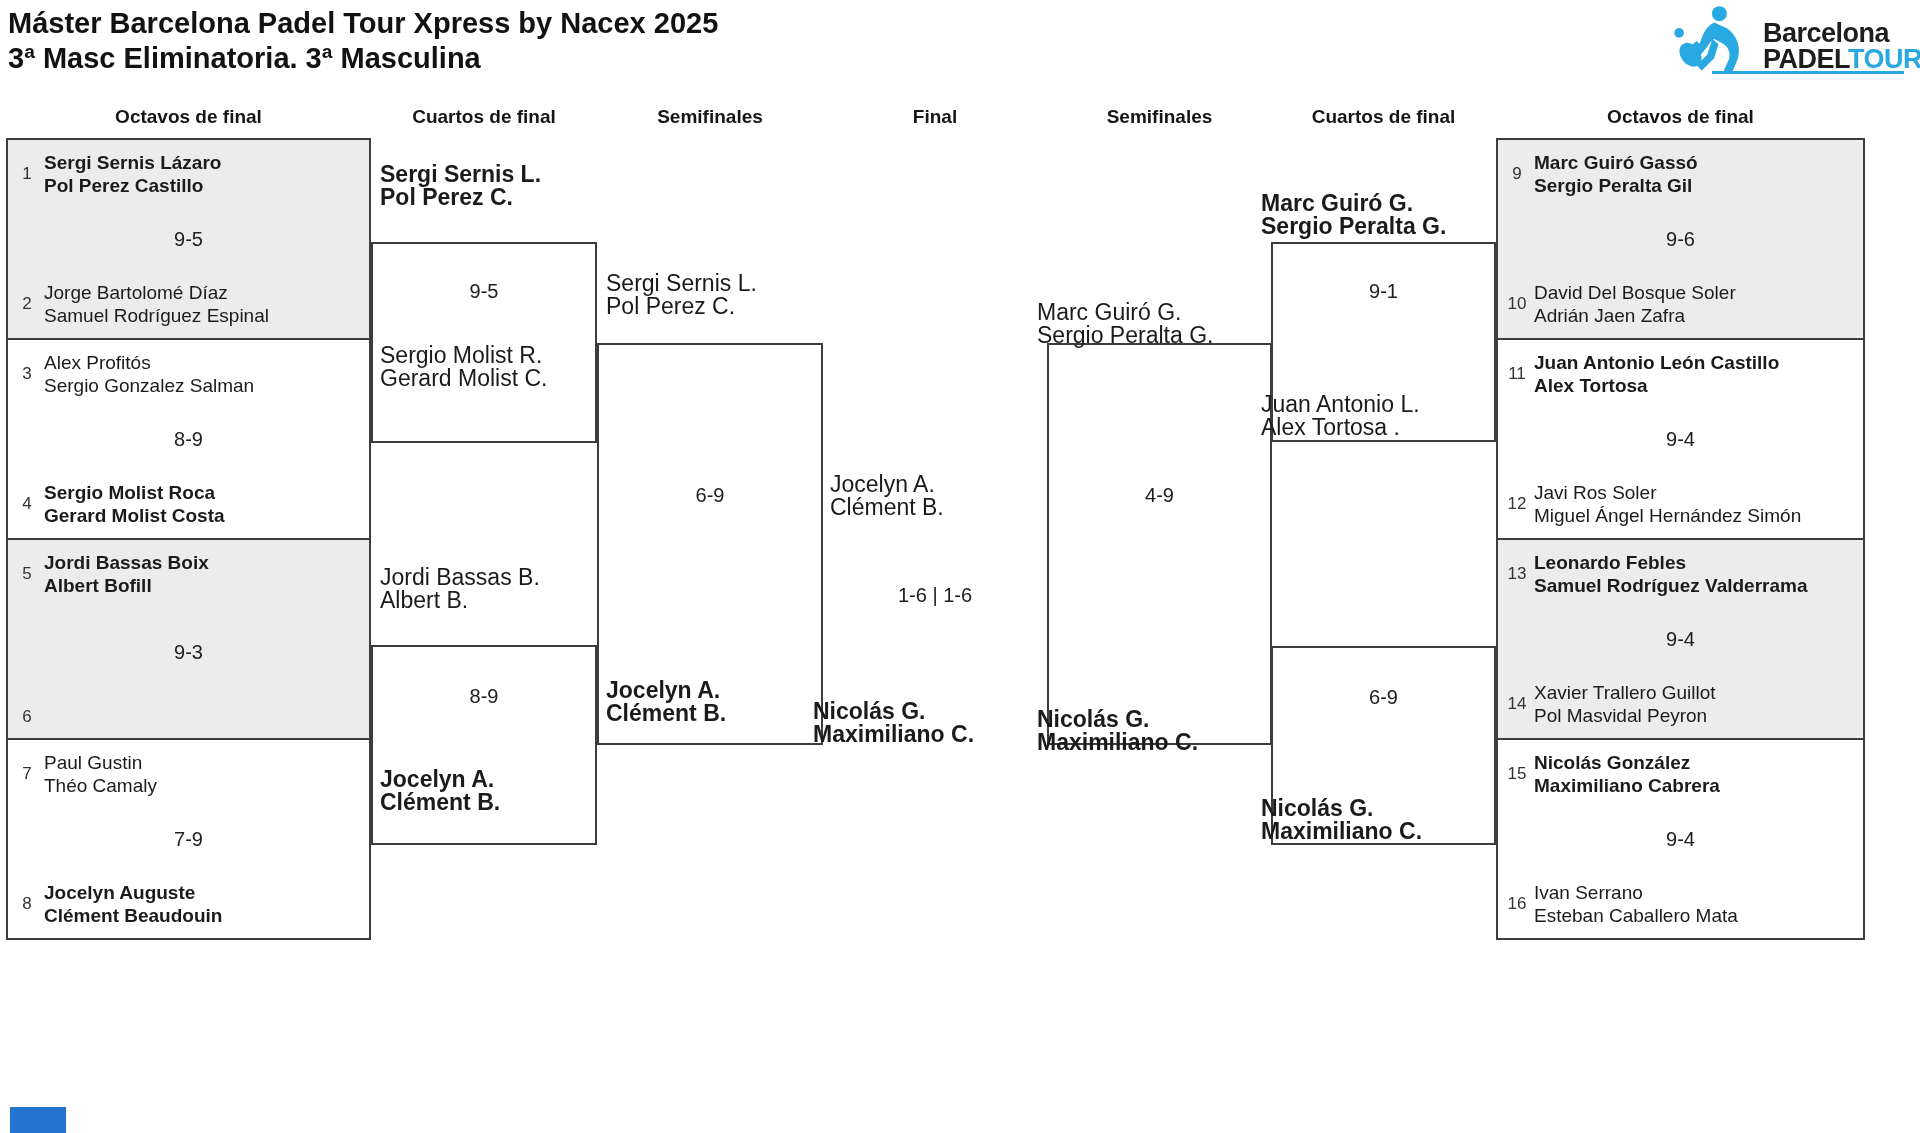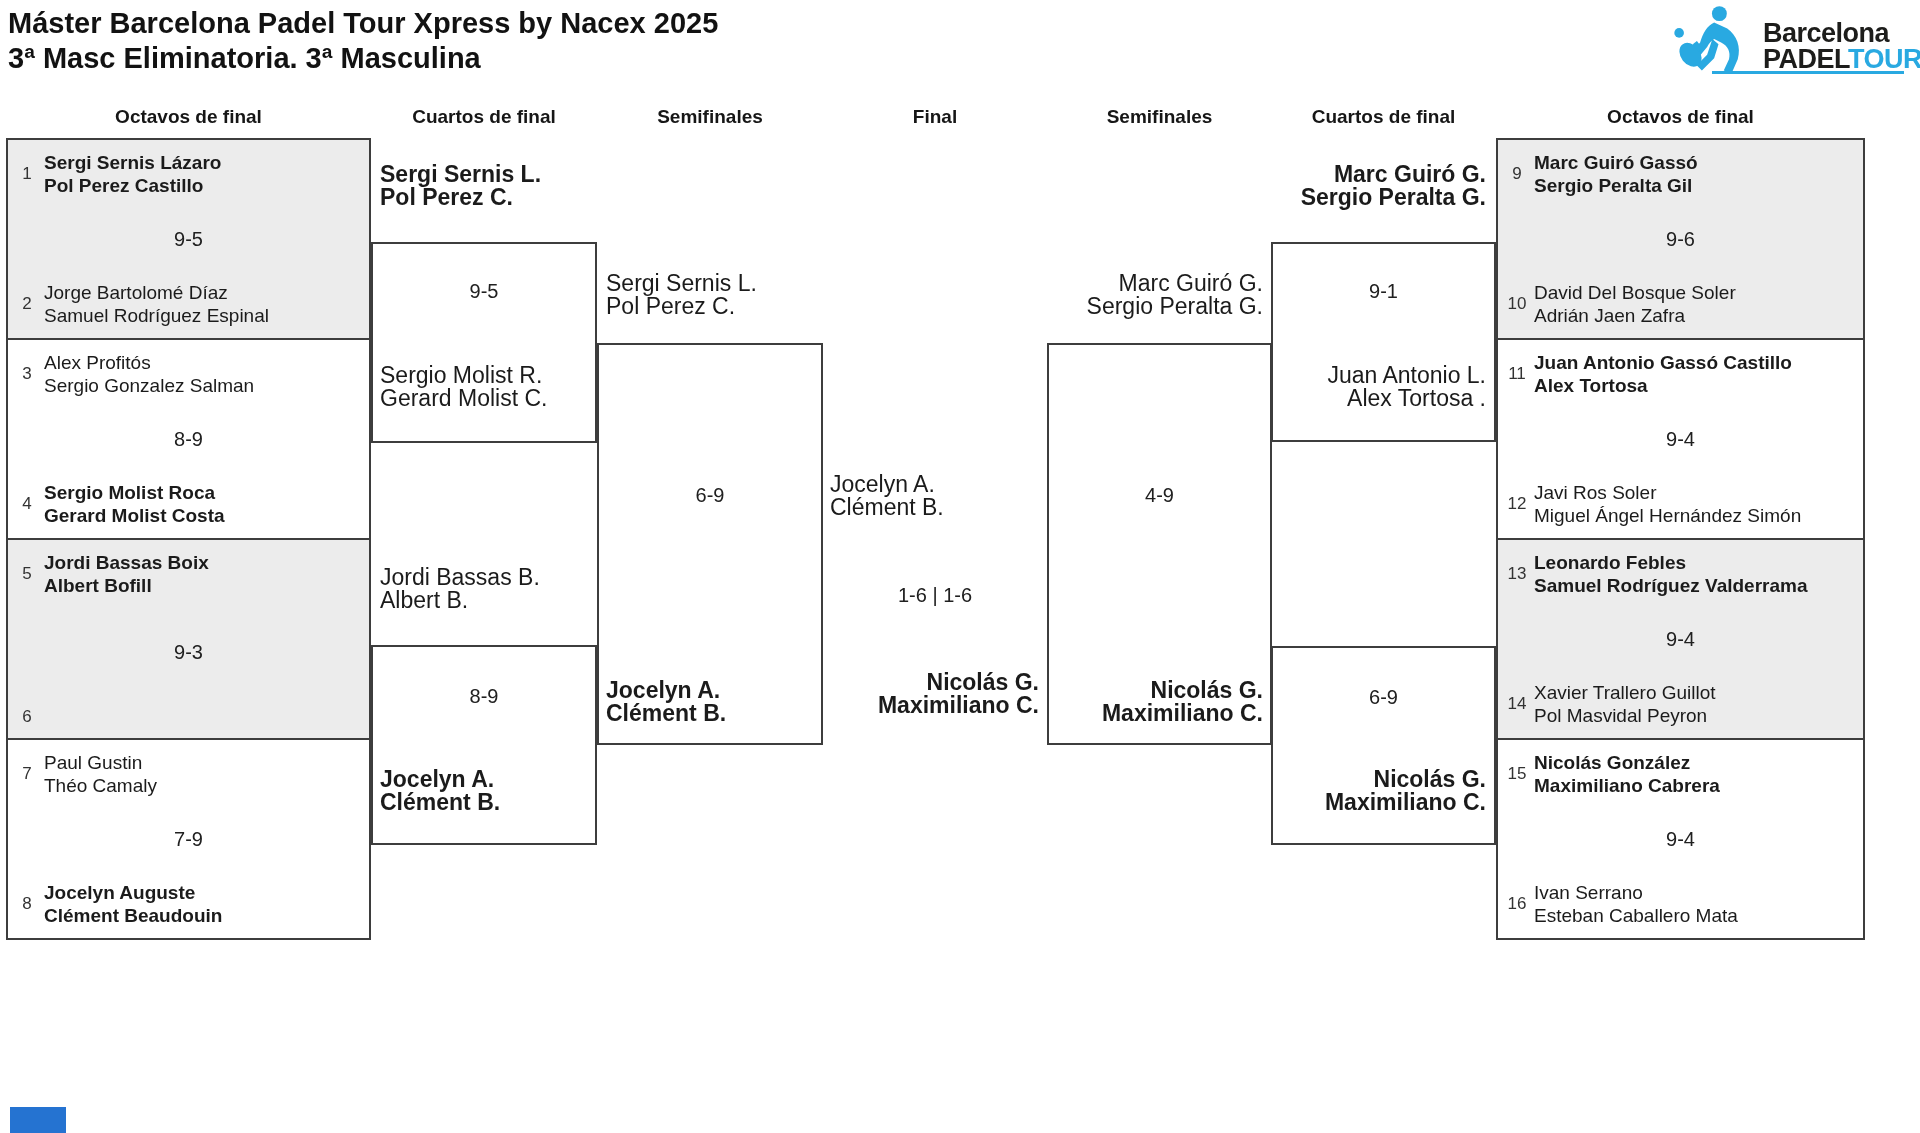--- a/index.html
+++ b/index.html
@@ -33,21 +33,21 @@
   .seed{flex:0 0 22px;text-align:center;font-size:17px;color:#333;}
   .names{font-size:19px;line-height:23px;font-weight:400;}
   .team.winner .names{font-weight:700;}
   .score{text-align:center;font-size:20px;color:#202020;}
 
   
   .box{position:absolute;box-sizing:border-box;border:2px solid var(--border-c);}
 
   
   .lbl{position:absolute;font-size:23px;line-height:23px;font-weight:400;white-space:nowrap;}
-  .lbl.r{text-align:right;}
+  .lbl.r{margin-top:29px;}
   .lbl.winner{font-weight:700;}
   .sc{position:absolute;text-align:center;font-size:20px;color:#202020;}
 
   .corner-mark{position:absolute;left:10px;top:1107px;width:56px;height:26px;background:var(--corner-blue);}
 </style>
 </head>
 <body>
 
 <div class="stage">
 
@@ -166,21 +166,21 @@
         <span class="names">
           <div>David Del Bosque Soler</div>
             <div>Adrián Jaen Zafra</div>
         </span>
       </div>
     </div>
     <div class="obox">
       <div class="team winner">
         <span class="seed">11</span>
         <span class="names">
-          <div>Juan Antonio Gassó Castillo</div>
+          <div>Juan Antonio León Castillo</div>
             <div>Alex Tortosa</div>
         </span>
       </div>
       <div class="score">9-4</div>
       <div class="team">
         <span class="seed">12</span>
         <span class="names">
           <div>Javi Ros Soler</div>
             <div>Miguel Ángel Hernández Simón</div>
         </span>
@@ -227,21 +227,21 @@
   <div class="box" style="left:597px;top:343px;width:226px;height:402px"></div>
   <div class="box" style="left:1047px;top:343px;width:225px;height:402px"></div>
   <div class="box" style="left:1271px;top:242px;width:225px;height:200px"></div>
   <div class="box" style="left:1271px;top:646px;width:225px;height:199px"></div>
 
   <div class="lbl winner" style="left:380px;top:163px">
     <div>Sergi Sernis L.</div>
       <div>Pol Perez C.</div>
   </div>
   <div class="sc" style="left:371px;width:226px;top:280px">9-5</div>
-  <div class="lbl" style="left:380px;top:364px">
+  <div class="lbl" style="left:380px;top:344px">
     <div>Sergio Molist R.</div>
       <div>Gerard Molist C.</div>
   </div>
 
   <div class="lbl" style="left:380px;top:566px">
     <div>Jordi Bassas B.</div>
       <div>Albert B.</div>
   </div>
   <div class="sc" style="left:371px;width:226px;top:685px">8-9</div>
   <div class="lbl winner" style="left:380px;top:768px">

